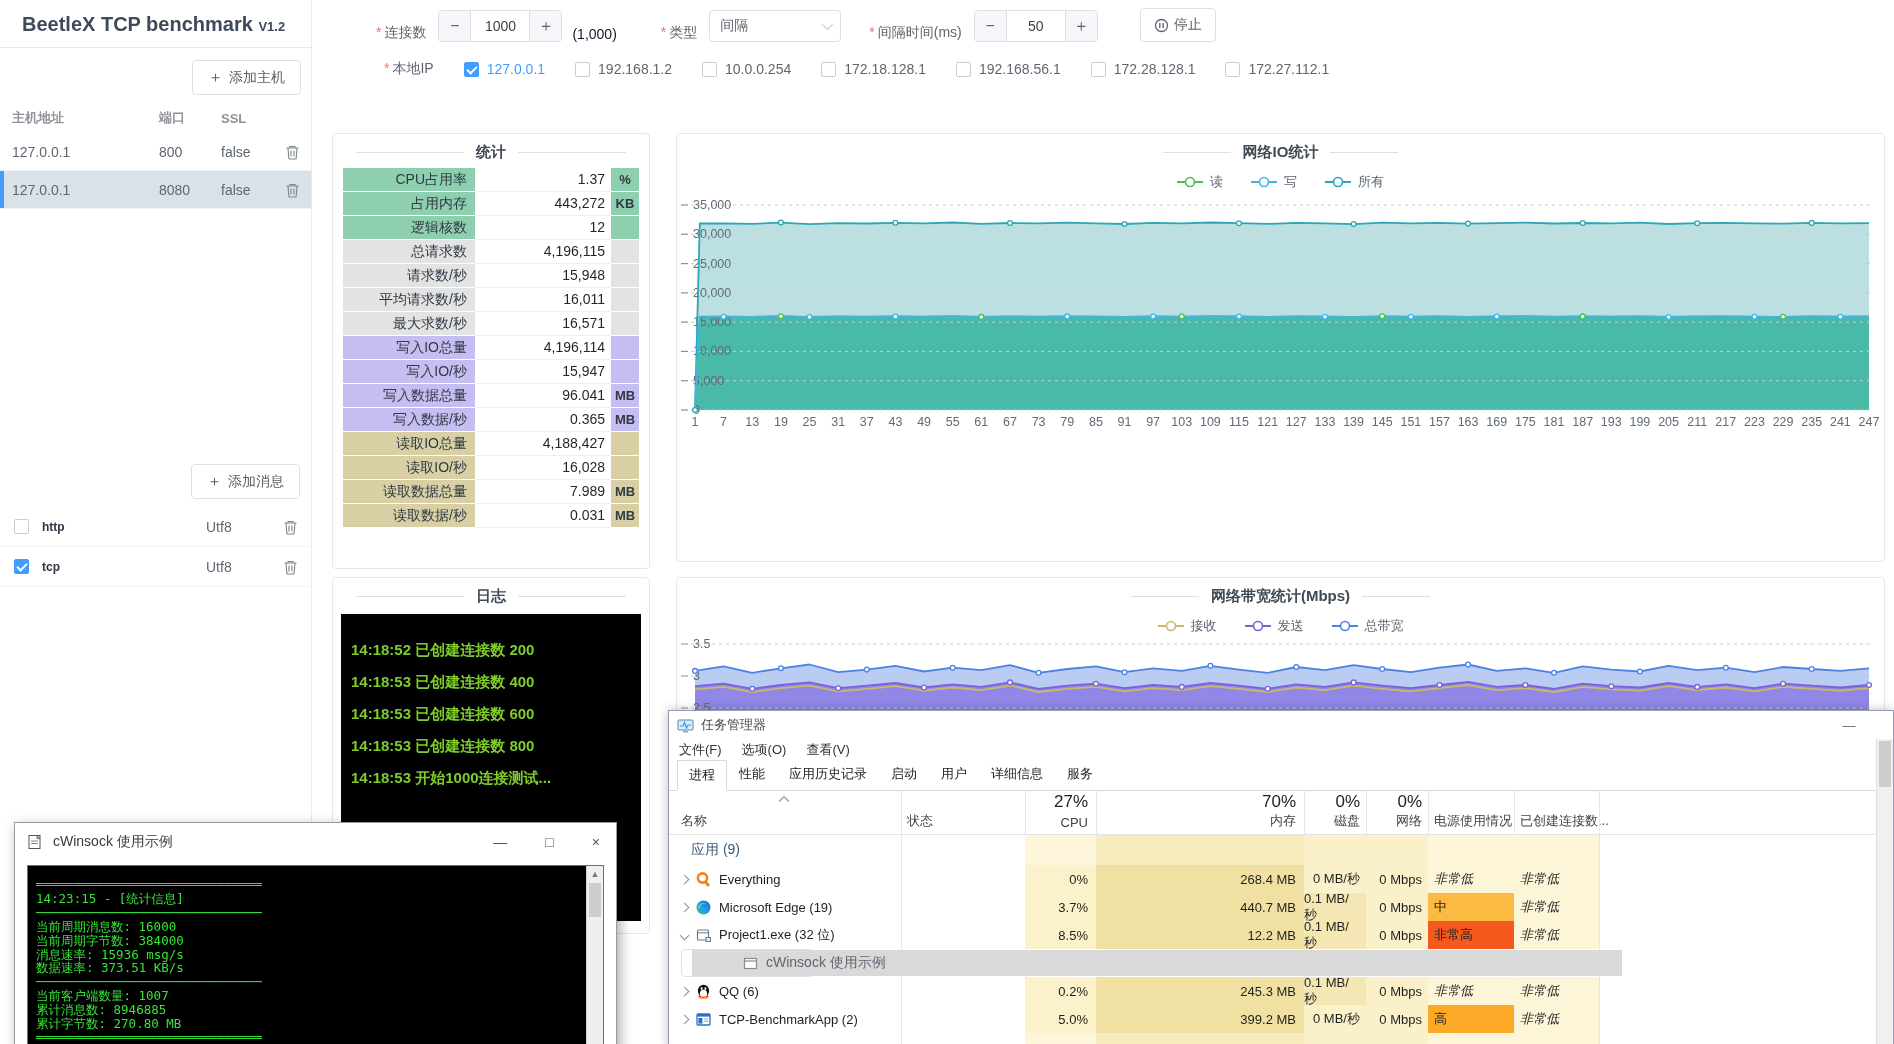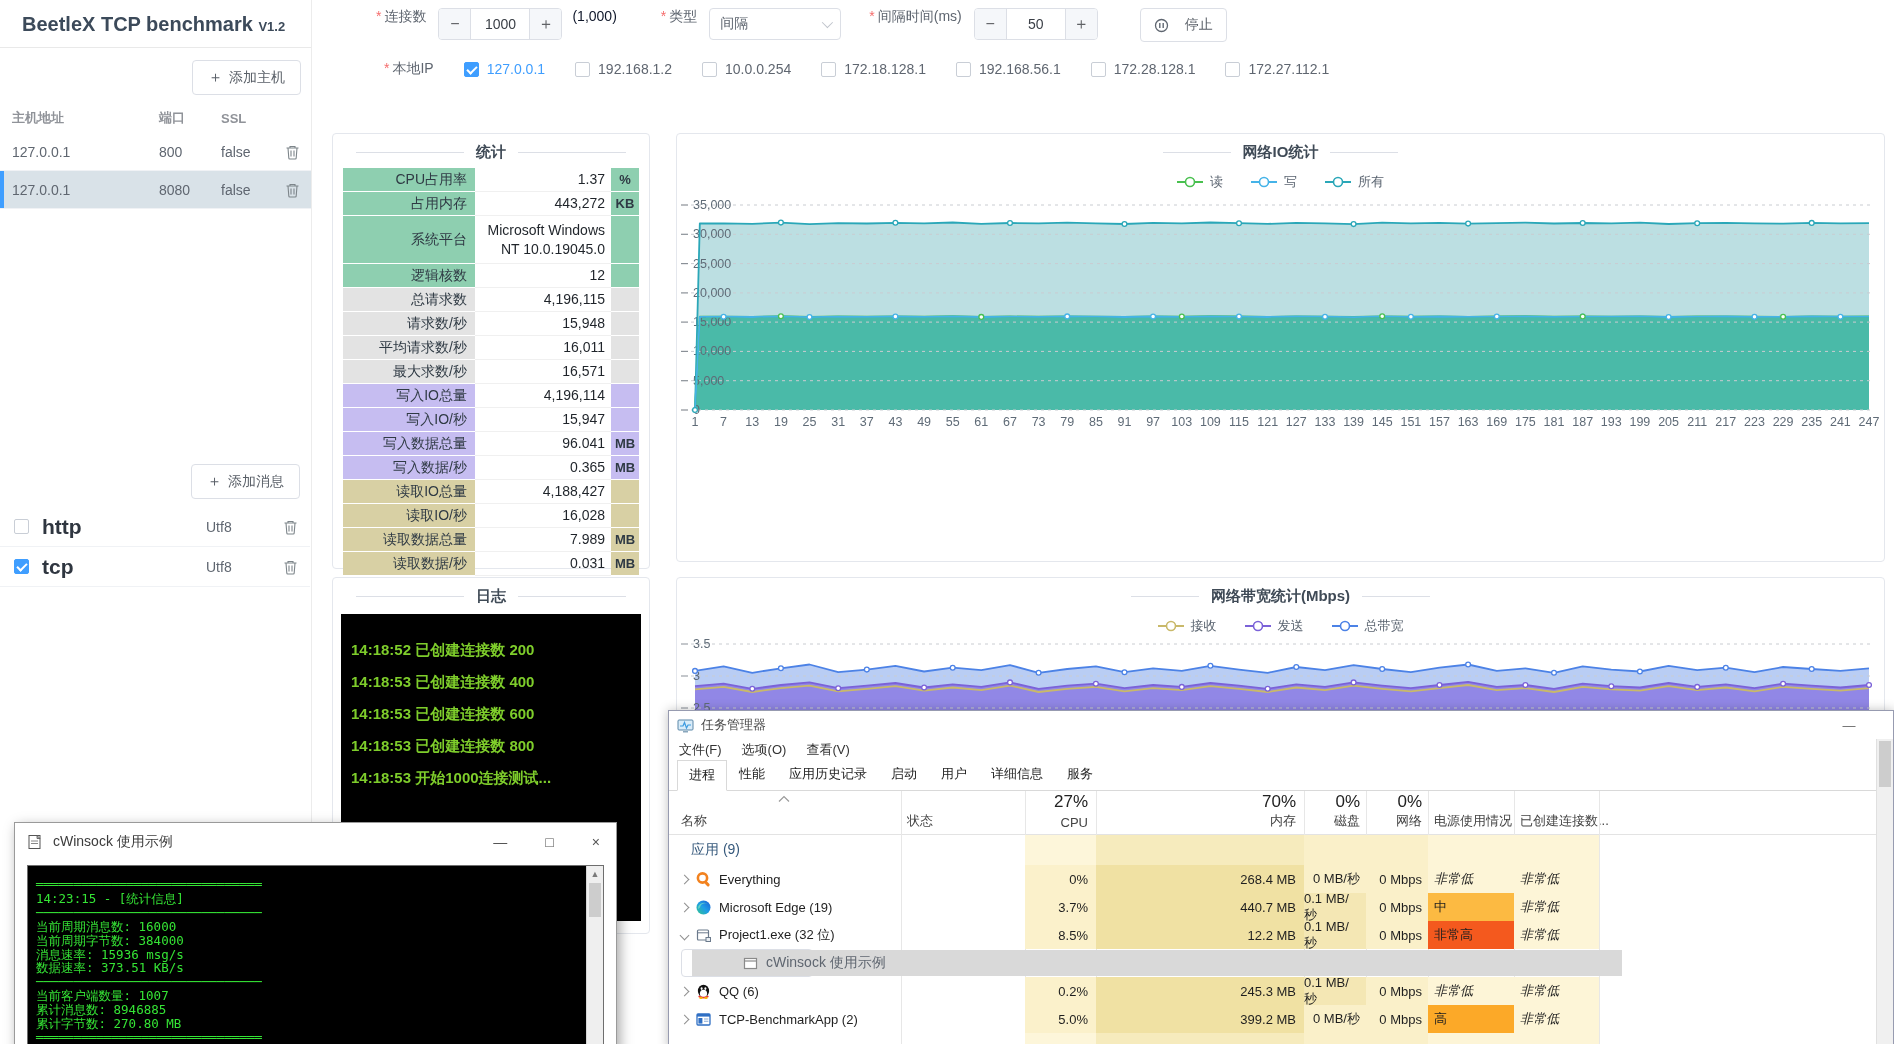--- a/index.html
+++ b/index.html
@@ -17,49 +17,49 @@
   .t-row { display:flex; height:38px; align-items:center; font-size:14px; color:#5f6670; border-bottom:1px solid #f0f2f5; position:relative; background:#fff; }
   .t-row.selected { background:#d9e2e8; }
   .t-row.selected::before { content:""; position:absolute; left:0; top:0; bottom:0; width:4px; background:#3f9eff; }
   .c-addr { flex:1; padding-left:12px; }
   .c-port { width:62px; }
   .c-ssl  { width:52px; }
   .c-del  { width:38px; display:flex; justify-content:center; }
   .msg-section { position:absolute; top:452px; left:0; right:1px; background:#fff; }
   .m-check { width:42px; padding-left:14px; display:flex; align-items:center; }
   .m-name { flex:1; font-size:13px; }
-  .t-row .m-name { font-size:21px; font-weight:bold; color:#2f3640; }
+  .t-row .m-name { font-size:12px; font-weight:bold; color:#2f3640; }
   .m-type { width:64px; }
   .m-del { width:40px; display:flex; justify-content:center; }
 
   
   .cb { width:15px; height:15px; border:1px solid #c9ced6; border-radius:2px; background:#fff; display:inline-block; position:relative; flex:none; }
   .cb.checked { background:#3f9eff; border-color:#3f9eff; }
   .cb.checked::after { content:""; position:absolute; left:4px; top:1px; width:4px; height:8px; border:solid #fff; border-width:0 2px 2px 0; transform:rotate(45deg); }
   .cb.ind { background:#3f9eff; border-color:#3f9eff; }
   .cb.ind::after { content:""; position:absolute; left:2px; top:6px; width:9px; height:2px; background:#fff; }
 
   .trash { width:15px; height:16px; }
 
   
   .toolbar { position:absolute; left:376px; top:0; width:1220px; height:96px; }
-  .tb-row1 { position:absolute; top:8px; left:0; display:flex; align-items:flex-start; height:34px; font-size:14px; color:#5f6670; }
+  .tb-row1 { position:absolute; top:8px; left:0; display:flex; align-items:flex-end; height:34px; font-size:14px; color:#5f6670; }
   .tb-row2 { position:absolute; top:60px; left:8px; display:flex; align-items:center; gap:30px; font-size:14px; color:#5f6670; }
   .star { color:#f56c6c; margin-right:3px; }
   .stepper { display:flex; height:32px; border:1px solid #dcdfe6; border-radius:4px; overflow:hidden; margin:0 10px 0 12px; background:#fff; }
   .sbtn { width:32px; background:#f5f7fa; color:#606266; display:flex; align-items:center; justify-content:center; font-size:16px; cursor:pointer; }
   .sbtn.minus { border-right:1px solid #dcdfe6; }
   .sbtn.plus { border-left:1px solid #dcdfe6; }
   .sval { width:58px; display:flex; align-items:center; justify-content:center; font-size:14px; color:#3a3f46; }
   .hint { font-size:14px; color:#0f172a; }
   .sel { width:132px; height:32px; border:1px solid #dcdfe6; border-radius:4px; display:flex; align-items:center; padding:0 10px; color:#5f6670; font-size:14px; margin-left:12px; background:#fff; cursor:pointer; }
   .sel .caret { margin-left:auto; width:8px; height:8px; border-right:1.5px solid #c0c4cc; border-bottom:1.5px solid #c0c4cc; transform:rotate(45deg) translateY(-2px); }
   .gap40 { margin-left:44px; }
   .gap12 { margin-left:28px; }
-  .stop-btn { margin-left:32px; display:inline-flex; align-items:center; gap:16px; padding:7px 13px; border:1px solid #dcdfe6; border-radius:4px; background:#fff; color:#5a6068; font-size:14px; cursor:pointer; }
+  .stop-btn { margin-left:32px; display:inline-flex; align-items:center; gap:5px; padding:7px 13px; border:1px solid #dcdfe6; border-radius:4px; background:#fff; color:#5a6068; font-size:14px; cursor:pointer; }
   .ipitem { display:flex; gap:8px; align-items:center; cursor:pointer; }
   .ipitem.on { color:#3f9eff; }
 
   
   .card { position:absolute; border:1px solid #e4e7ed; border-radius:4px; background:#fff; }
   .card-legend { display:flex; align-items:center; justify-content:center; gap:12px; height:28px; font-size:15px; font-weight:bold; color:#3f4a56; margin-top:4px; }
   .card-legend::before, .card-legend::after { content:""; height:1px; background:#dcdfe6; width:108px; }
   .card-legend.wide::before, .card-legend.wide::after { width:68px; }
 
   #stats-card { left:332px; top:133px; width:318px; height:436px; }
@@ -287,25 +287,20 @@
   <div class="stats-table" id="stats-rows">
       <div class="srow">
      <div class="s-label g-green">CPU占用率</div>
      <div class="s-value">1.37</div>
      <div class="s-unit g-green">%</div>
    </div>
       <div class="srow">
      <div class="s-label g-green">占用内存</div>
      <div class="s-value">443,272</div>
      <div class="s-unit g-green">KB</div>
-   </div>
-      <div class="srow tall">
-     <div class="s-label g-green">系统平台</div>
-     <div class="s-value">Microsoft Windows NT 10.0.19045.0</div>
-     <div class="s-unit g-green"></div>
    </div>
       <div class="srow">
      <div class="s-label g-green">逻辑核数</div>
      <div class="s-value">12</div>
      <div class="s-unit g-green"></div>
    </div>
       <div class="srow">
      <div class="s-label g-gray">总请求数</div>
      <div class="s-value">4,196,115</div>
      <div class="s-unit g-gray"></div>

